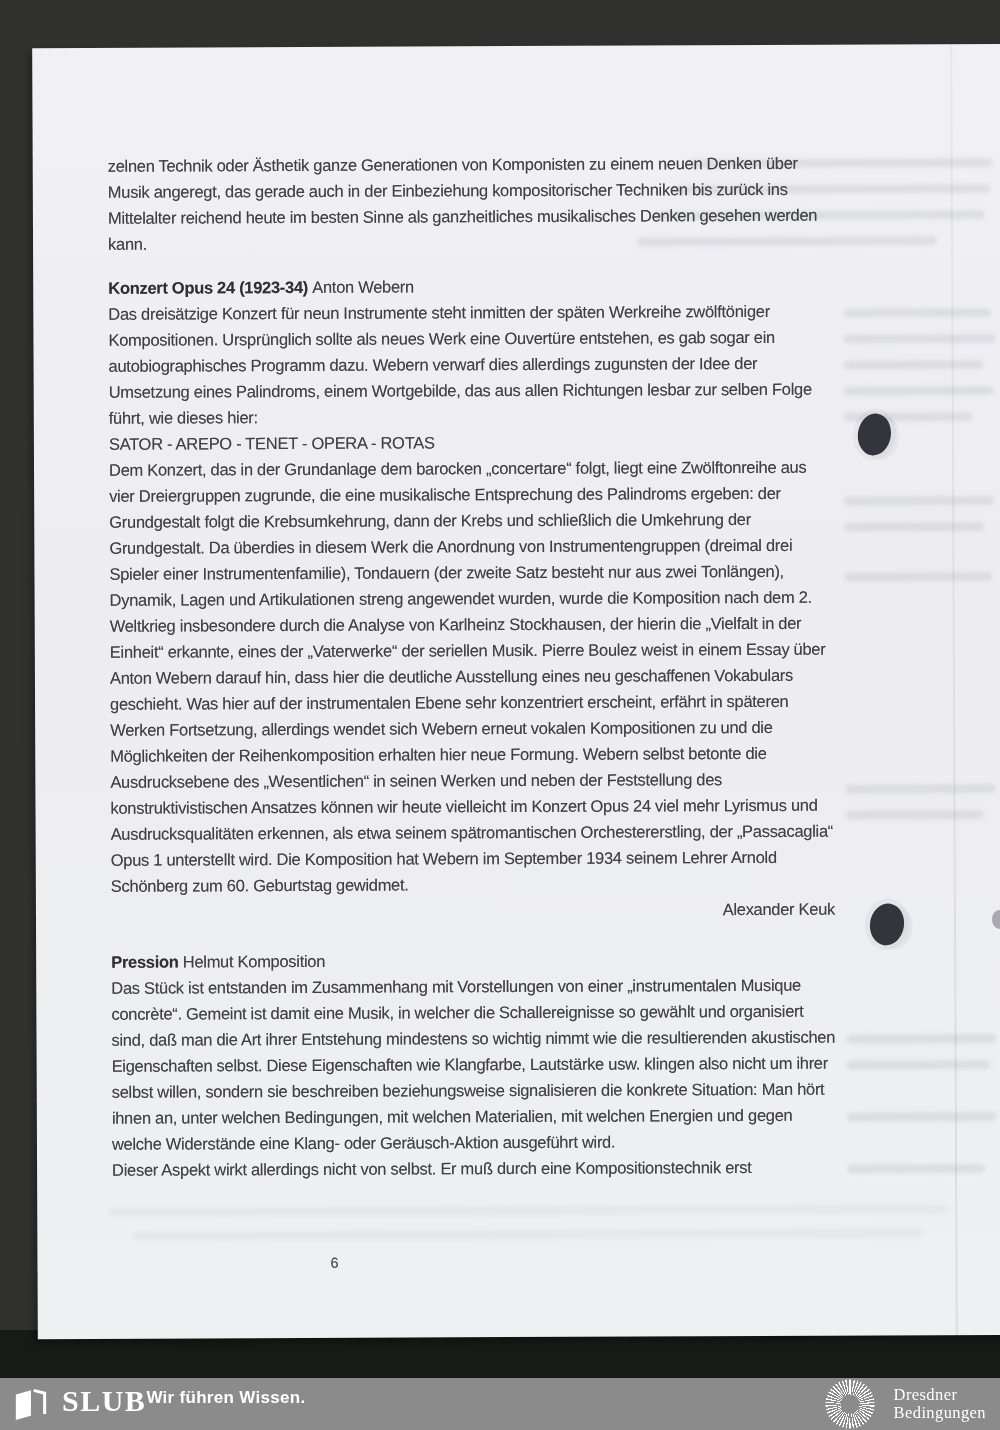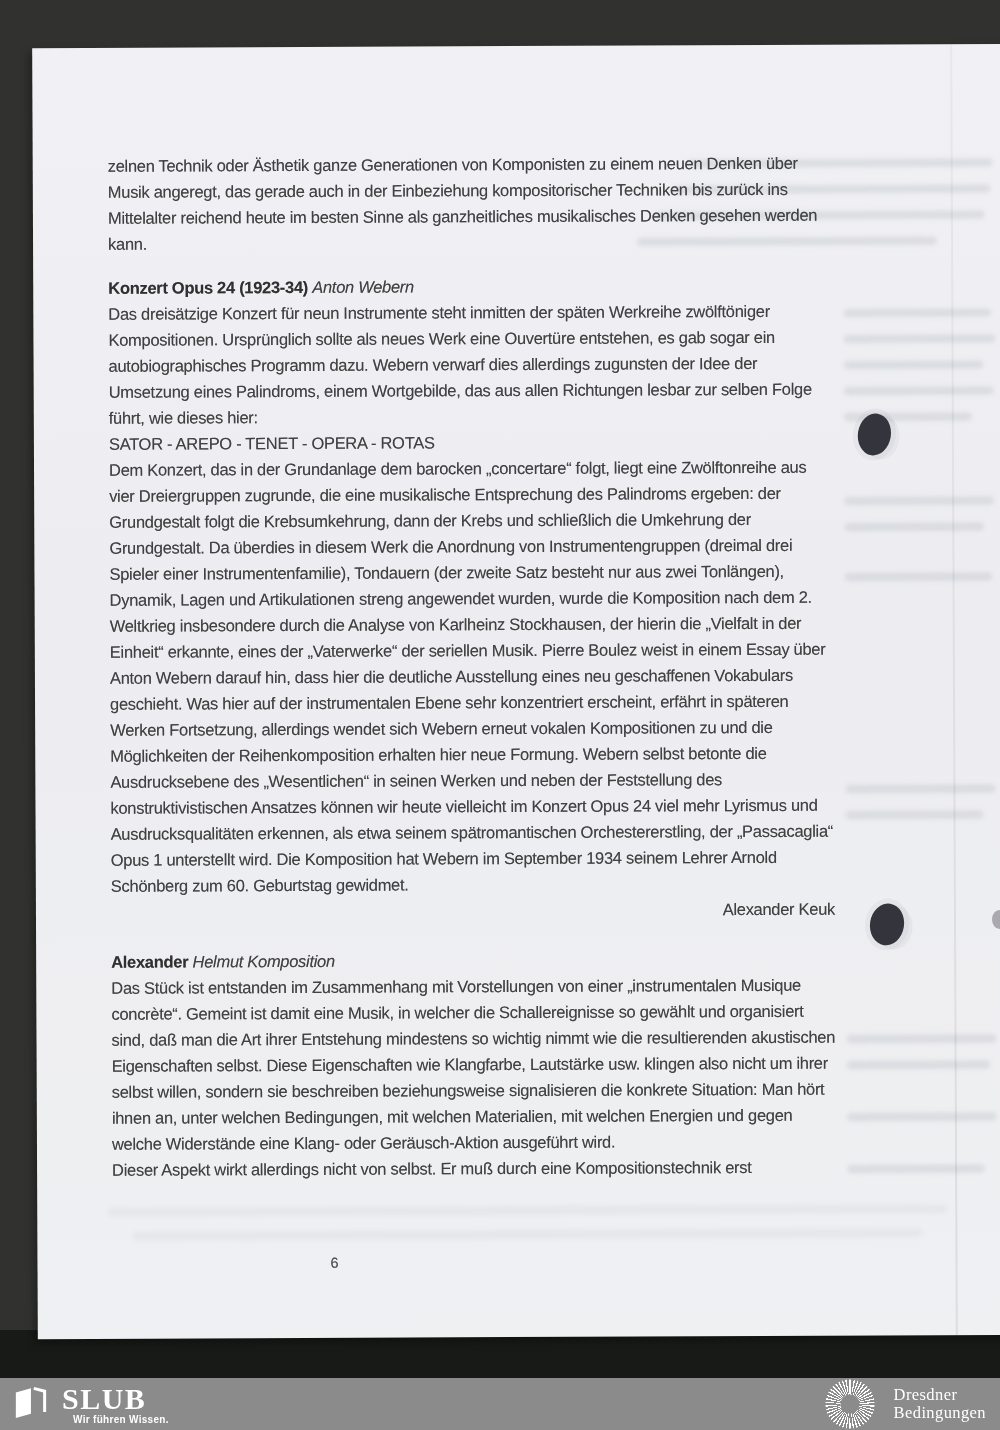--- a/index.html
+++ b/index.html
@@ -27,36 +27,36 @@
   
   .smudge{position:absolute;height:9px;border-radius:5px;background:rgba(125,128,140,0.16);filter:blur(2px);}
   
   .content{
     position:absolute;left:75px;top:105px;width:724px;
     color:#414141;font-size:16.5px;line-height:26px;letter-spacing:-0.3px;
     text-shadow:0 0 0.5px rgba(80,80,80,0.55);
   }
   .content p{margin:0;}
   .heading{font-weight:bold;color:#303030;}
-  .heading .composer{font-weight:normal;color:#414141;font-style:italic;}
+  .heading .composer{font-weight:normal;color:#414141;}
   .h-webern{margin-top:18px !important;}
   .h-pression{margin-top:24px !important;}
   .author{text-align:right;}
   .pagenum{position:absolute;left:293px;top:1208px;font-size:14.5px;color:#4d4d4d;
     text-shadow:0 0 0.5px rgba(80,80,80,0.5);}
   
   .footer{
     position:absolute;left:0;top:1378px;width:1000px;height:52px;background:#8b8b8b;
     display:flex;align-items:center;justify-content:space-between;
   }
   .slub-block{display:flex;align-items:flex-start;gap:15px;padding-left:13px;padding-top:2px;}
-  .slub-text{display:flex;flex-direction:column;}
+  .slub-text{display:flex;flex-direction:row;}
   .slub-name{font-family:"Liberation Serif",serif;font-weight:bold;font-size:30px;
     line-height:28px;color:#ffffff;letter-spacing:1.5px;}
-  .slub-tag{font-size:10px;font-weight:bold;color:#ffffff;margin-top:1px;letter-spacing:0.3px;margin-left:11px;}
+  .slub-tag{font-size:17px;font-weight:bold;color:#ffffff;margin-top:1px;letter-spacing:0.3px;}
   .phil-block{display:flex;align-items:center;gap:18px;padding-right:14px;}
   .starburst{
     width:52px;height:52px;flex:0 0 auto;
     background:repeating-conic-gradient(#ffffff 0deg 3.5deg,transparent 3.5deg 8.5deg);
     -webkit-mask:radial-gradient(circle,transparent 0 9px,#000 10px 24px,transparent 25px);
     mask:radial-gradient(circle,transparent 0 9px,#000 10px 24px,transparent 25px);
   }
   .phil-name{font-family:"Liberation Serif",serif;font-size:16.5px;line-height:18px;color:#ffffff;letter-spacing:0.4px;}
 </style>
 </head>
@@ -99,21 +99,21 @@
     <div class="content">
       <p>zelnen Technik oder Ästhetik ganze Generationen von Komponisten zu einem neuen Denken über Musik angeregt, das gerade auch in der Einbeziehung kompositorischer Techniken bis zurück ins Mittelalter reichend heute im besten Sinne als ganzheitliches musikalisches Denken gesehen werden kann.</p>
 
       <p class="heading h-webern"><b>Konzert Opus 24 (1923-34)</b> <span class="composer">Anton Webern</span></p>
 
       <p>Das dreisätzige Konzert für neun Instrumente steht inmitten der späten Werkreihe zwölftöniger Kompositionen. Ursprünglich sollte als neues Werk eine Ouvertüre entstehen, es gab sogar ein autobiographisches Programm dazu. Webern verwarf dies allerdings zugunsten der Idee der Umsetzung eines Palindroms, einem Wortgebilde, das aus allen Richtungen lesbar zur selben Folge führt, wie dieses hier:</p>
       <p>SATOR - AREPO - TENET - OPERA - ROTAS</p>
       <p>Dem Konzert, das in der Grundanlage dem barocken „concertare“ folgt, liegt eine Zwölftonreihe aus vier Dreiergruppen zugrunde, die eine musikalische Entsprechung des Palindroms ergeben: der Grundgestalt folgt die Krebsumkehrung, dann der Krebs und schließlich die Umkehrung der Grundgestalt. Da überdies in diesem Werk die Anordnung von Instrumentengruppen (dreimal drei Spieler einer Instrumentenfamilie), Tondauern (der zweite Satz besteht nur aus zwei Tonlängen), Dynamik, Lagen und Artikulationen streng angewendet wurden, wurde die Komposition nach dem 2. Weltkrieg insbesondere durch die Analyse von Karlheinz Stockhausen, der hierin die „Vielfalt in der Einheit“ erkannte, eines der „Vaterwerke“ der seriellen Musik. Pierre Boulez weist in einem Essay über Anton Webern darauf hin, dass hier die deutliche Ausstellung eines neu geschaffenen Vokabulars geschieht. Was hier auf der instrumentalen Ebene sehr konzentriert erscheint, erfährt in späteren Werken Fortsetzung, allerdings wendet sich Webern erneut vokalen Kompositionen zu und die Möglichkeiten der Reihenkomposition erhalten hier neue Formung. Webern selbst betonte die Ausdrucksebene des „Wesentlichen“ in seinen Werken und neben der Feststellung des konstruktivistischen Ansatzes können wir heute vielleicht im Konzert Opus 24 viel mehr Lyrismus und Ausdrucksqualitäten erkennen, als etwa seinem spätromantischen Orchestererstling, der „Passacaglia“ Opus 1 unterstellt wird. Die Komposition hat Webern im September 1934 seinem Lehrer Arnold Schönberg zum 60. Geburtstag gewidmet.</p>
       <p class="author">Alexander Keuk</p>
 
-      <p class="heading h-pression"><b>Alexander</b> <span class="composer">Helmut Komposition</span></p>
+      <p class="heading h-pression"><b>Pression</b> <span class="composer">Helmut Komposition</span></p>
 
       <p>Das Stück ist entstanden im Zusammenhang mit Vorstellungen von einer „instrumentalen Musique concrète“. Gemeint ist damit eine Musik, in welcher die Schallereignisse so gewählt und organisiert sind, daß man die Art ihrer Entstehung mindestens so wichtig nimmt wie die resultierenden akustischen Eigenschaften selbst. Diese Eigenschaften wie Klangfarbe, Lautstärke usw. klingen also nicht um ihrer selbst willen, sondern sie beschreiben beziehungsweise signalisieren die konkrete Situation: Man hört ihnen an, unter welchen Bedingungen, mit welchen Materialien, mit welchen Energien und gegen welche Widerstände eine Klang- oder Geräusch-Aktion ausgeführt wird.</p>
       <p>Dieser Aspekt wirkt allerdings nicht von selbst. Er muß durch eine Kompositionstechnik erst</p>
     </div>
 
     <div class="pagenum">6</div>
   </div>
 
   <div class="footer">
     <div class="slub-block">

